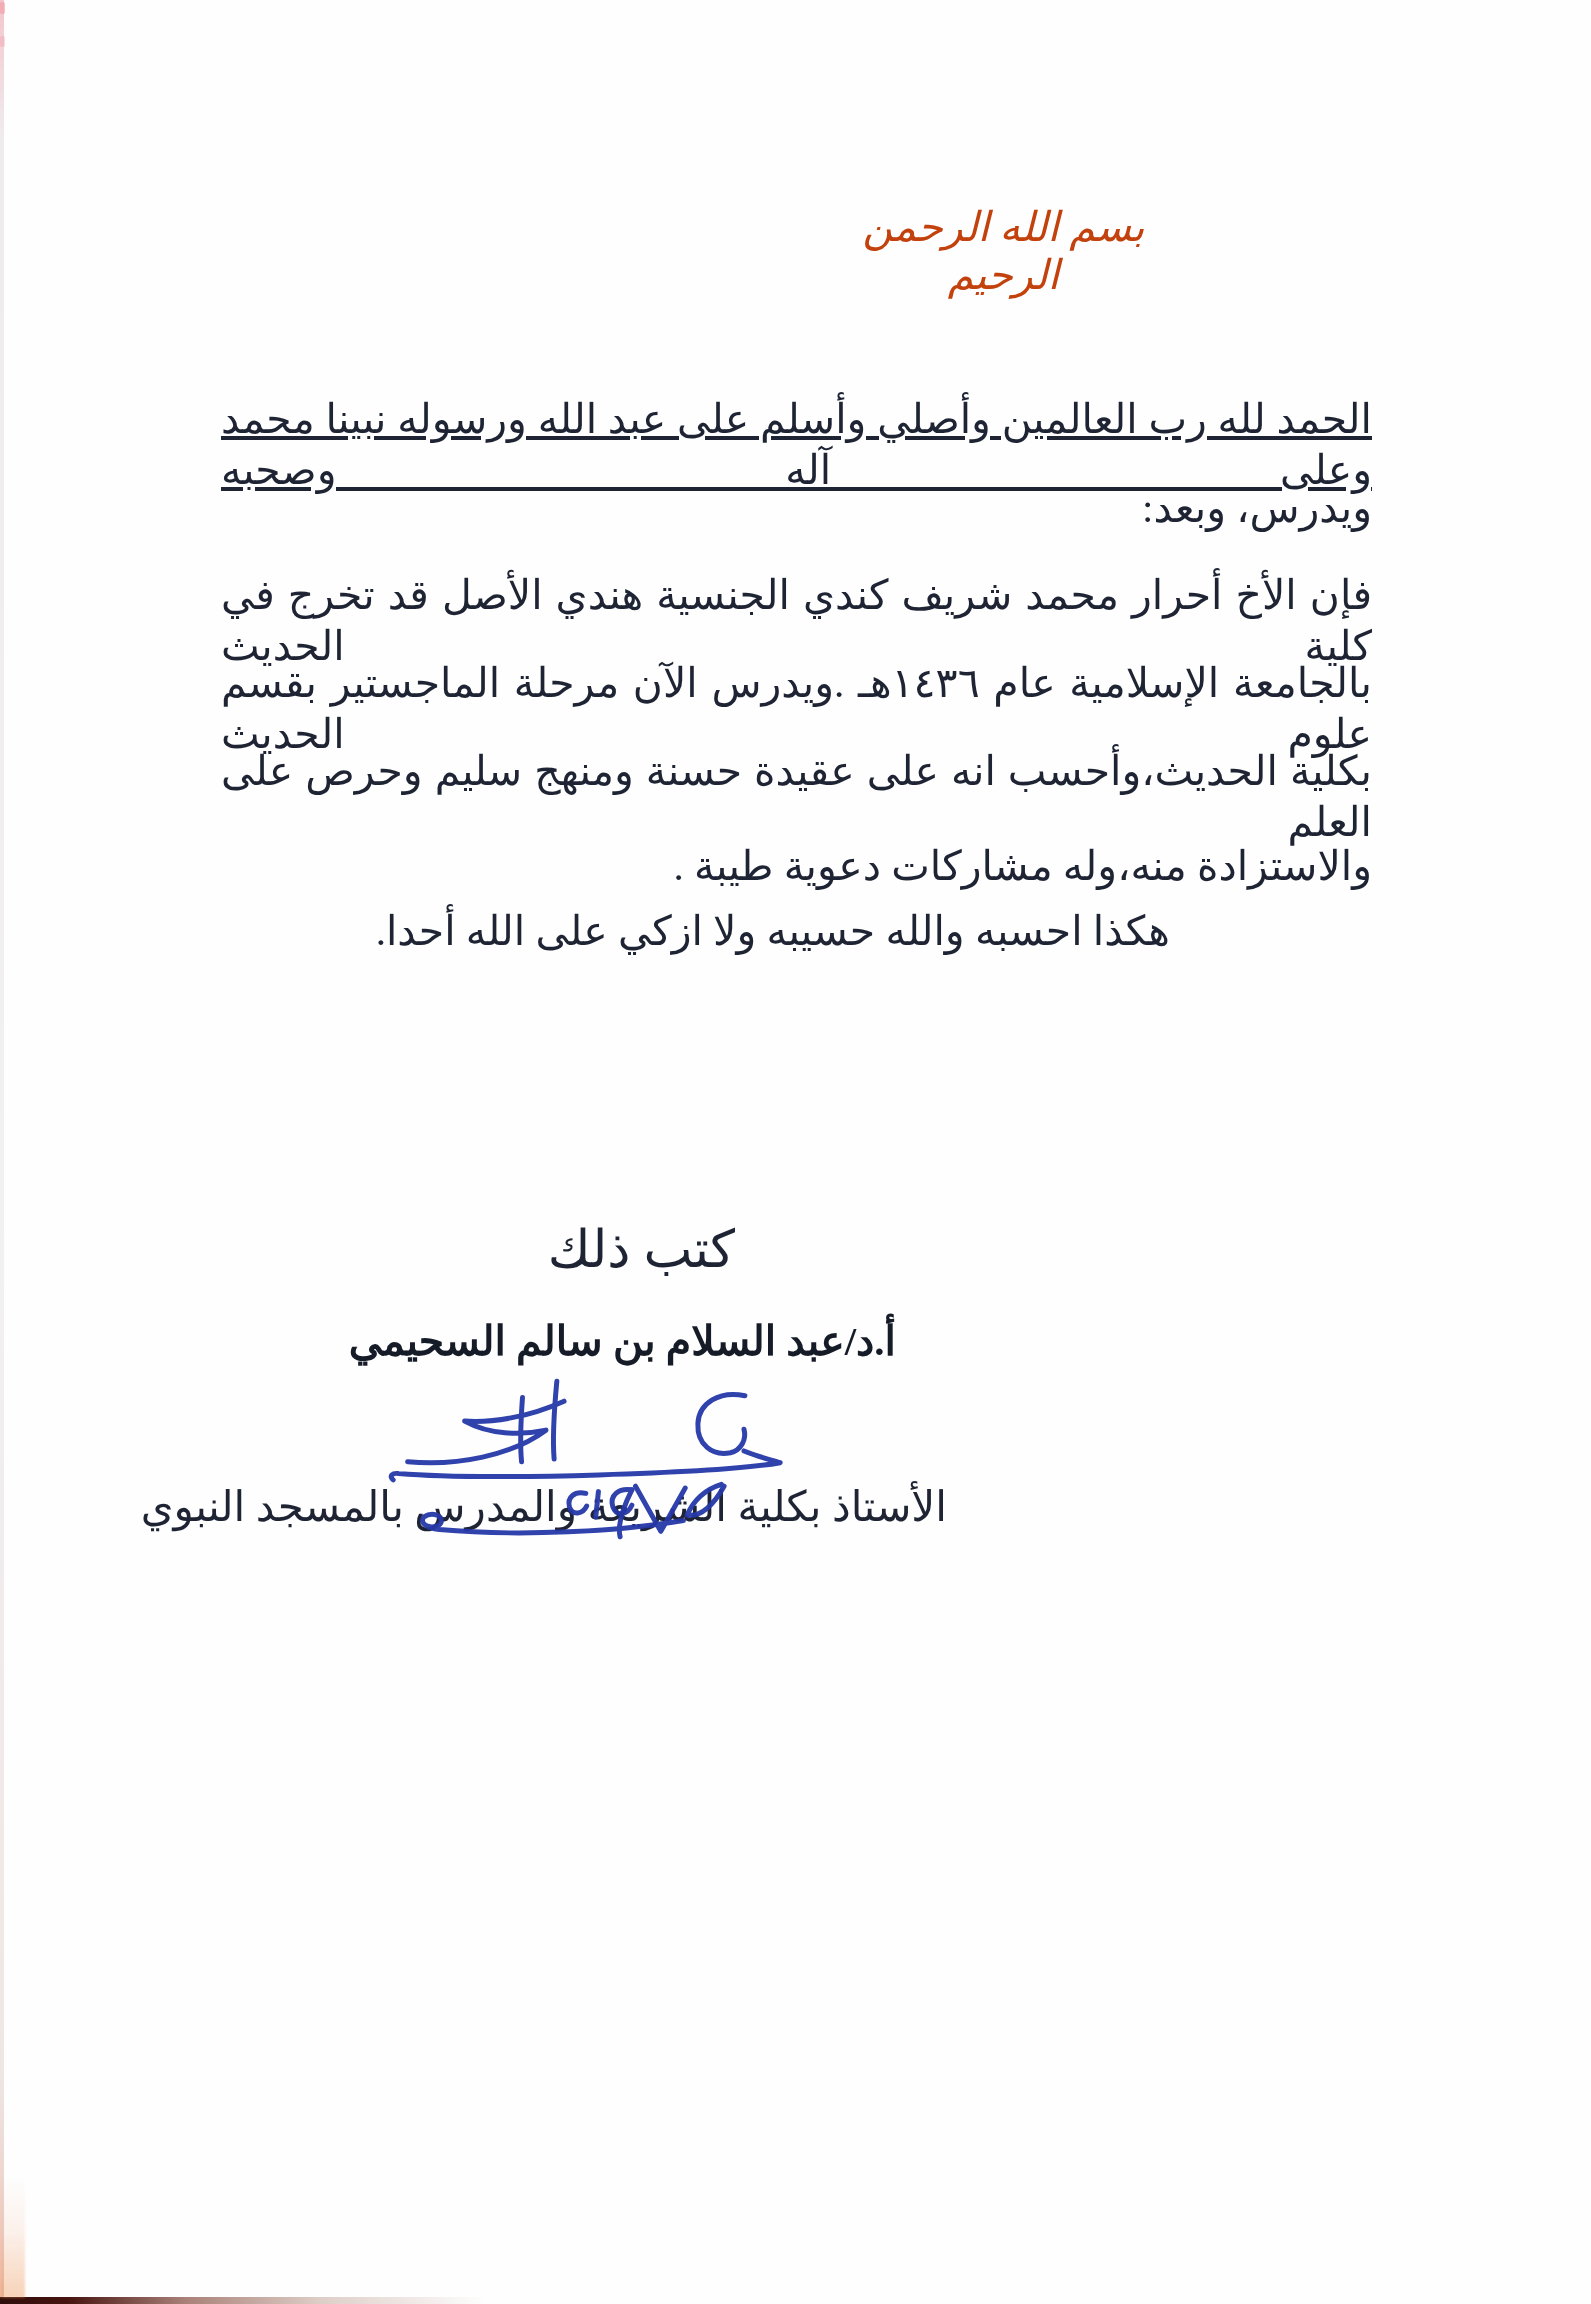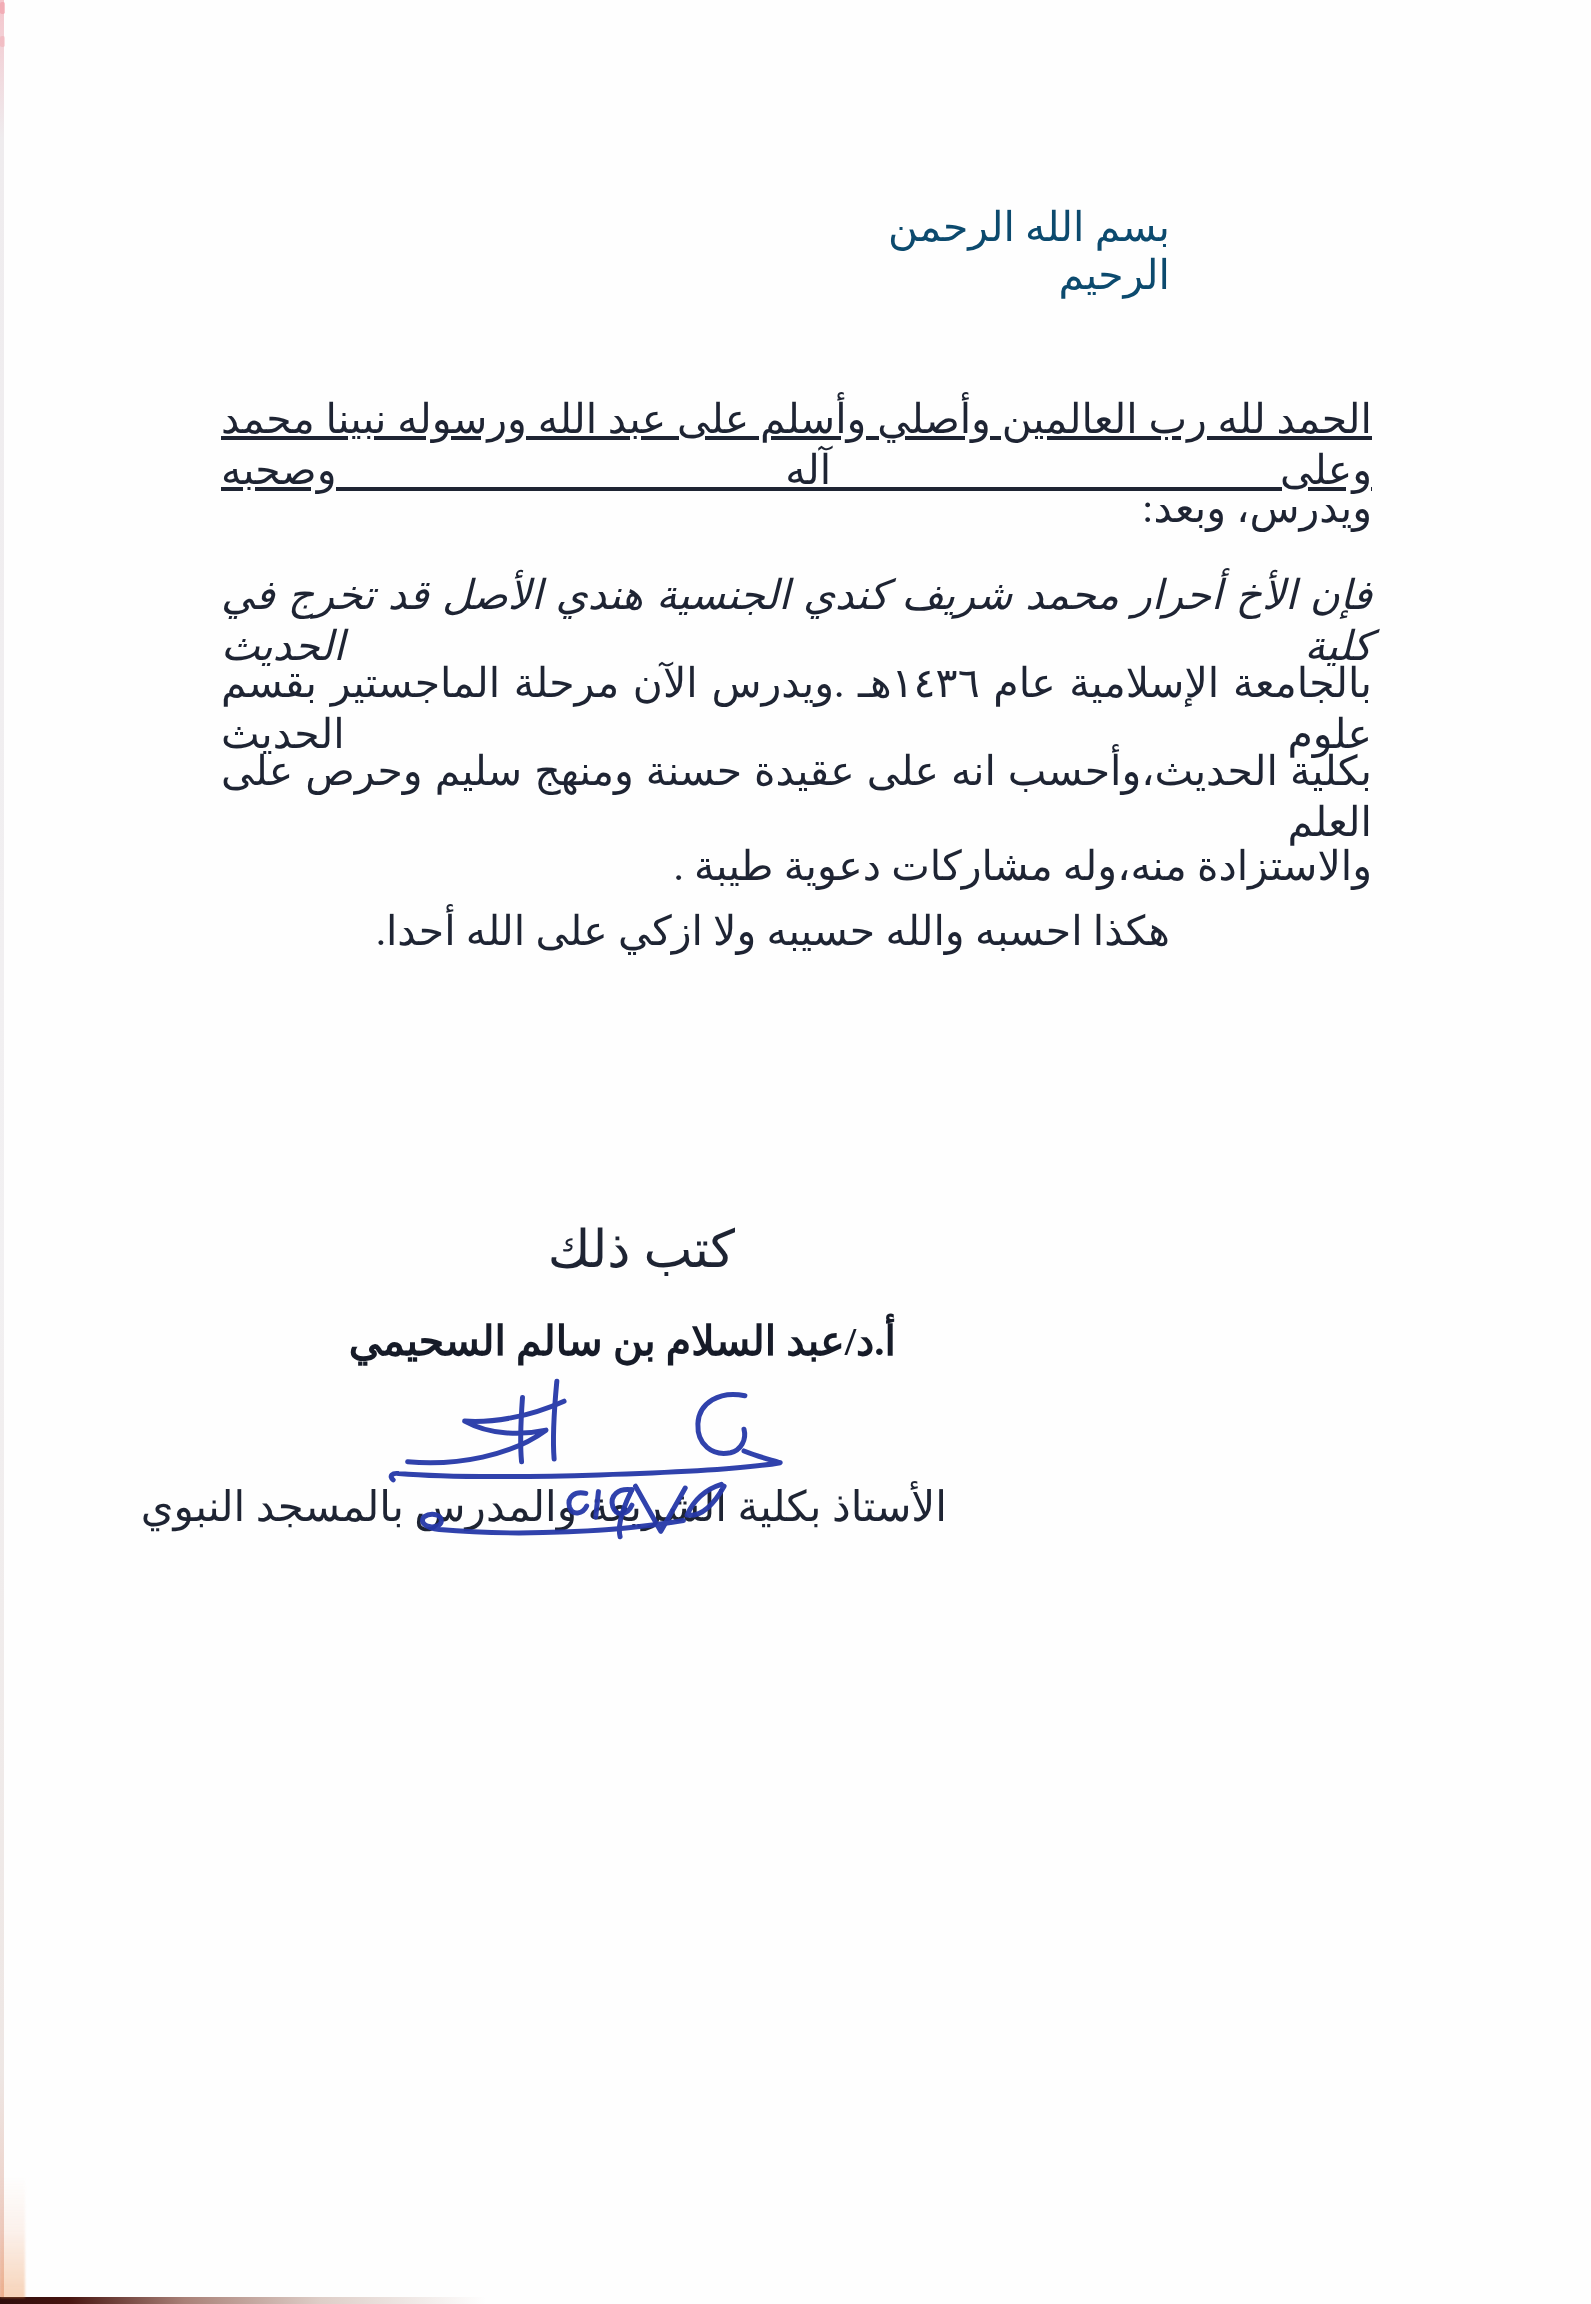--- a/index.html
+++ b/index.html
@@ -26,23 +26,24 @@
     font-size:41px;
     line-height:1.25;
     text-align:justify;
     text-align-last:justify;
     color:#1e2433;
     white-space:normal;
   }
   .basmala{
     position:absolute;
     top:203px;left:837px;width:333px;
-    text-align:right;
+    text-align:center;
     font-size:41px;
-    color:#0c4a6e;
+    color:#c2410c;
+    font-style:italic;
   }
   .wrote{top:1217px;right:856px;font-size:52px;}
   .signer-name{top:1316px;right:695px;font-size:41px;font-weight:bold;color:#161b28;}
   .signer-title{top:1481px;right:644px;font-size:42px;}
   .sig-svg{position:absolute;top:1357px;left:376px;width:434px;height:196px;}
   
   .edge-left{
     position:absolute;left:0;top:0;width:3.6px;height:100%;
     background:linear-gradient(to bottom,
       rgba(236,150,162,.55) 0%,
@@ -73,21 +74,21 @@
 </style>
 </head>
 <body>
 
 <div class="page">
 
   <div class="basmala">بسم الله الرحمن الرحيم</div>
 
   <div class="jline" style="top:394px;text-decoration:underline;">الحمد لله رب العالمين وأصلي وأسلم على عبد الله ورسوله نبينا محمد وعلى آله وصحبه</div>
   <div class="line" style="top:483px;right:219px;">ويدرس، وبعد:</div>
-  <div class="jline" style="top:570px;font-style:italic;">فإن الأخ أحرار محمد شريف كندي الجنسية هندي الأصل قد تخرج في كلية الحديث</div>
+  <div class="jline" style="top:570px;">فإن الأخ أحرار محمد شريف كندي الجنسية هندي الأصل قد تخرج في كلية الحديث</div>
   <div class="jline" style="top:658px;">بالجامعة الإسلامية عام ١٤٣٦هـ .ويدرس الآن مرحلة الماجستير بقسم علوم الحديث</div>
   <div class="jline" style="top:746px;">بكلية الحديث،وأحسب انه على عقيدة حسنة ومنهج سليم وحرص على العلم</div>
   <div class="line" style="top:841px;right:219px;margin-left:31px;">والاستزادة منه،وله مشاركات دعوية طيبة .</div>
   <div class="line" style="top:906px;right:421px;">هكذا احسبه والله حسيبه ولا ازكي على الله أحدا.</div>
 
   <div class="line wrote">كتب ذلك</div>
   <div class="line signer-name">أ.د/عبد السلام بن سالم السحيمي</div>
   <div class="line signer-title">الأستاذ بكلية الشريعة والمدرس بالمسجد النبوي</div>
 
   <svg class="sig-svg" viewBox="0 0 480 215" fill="none" stroke="#2638a8" stroke-width="5.5" stroke-linecap="round" stroke-linejoin="round" opacity="0.95">

